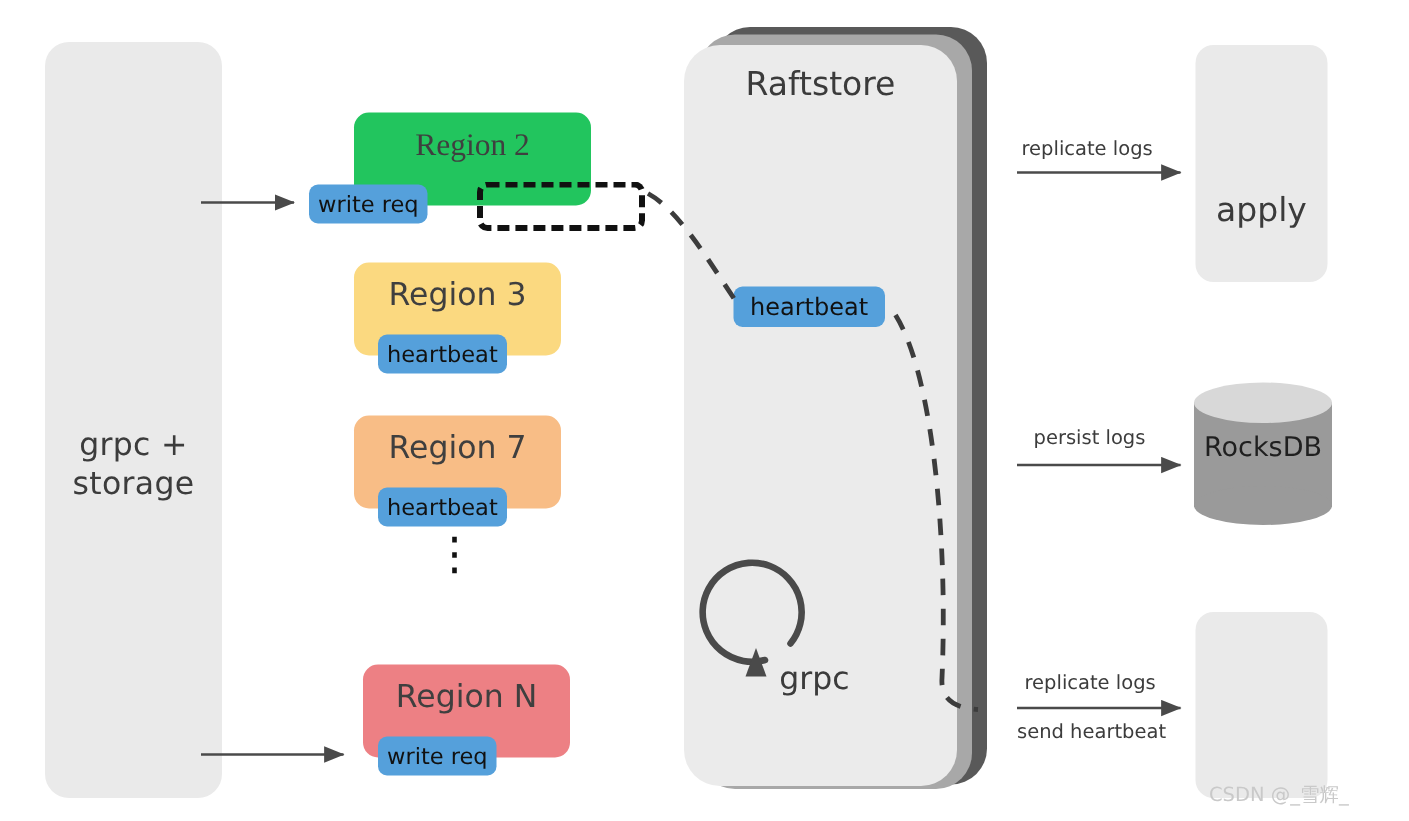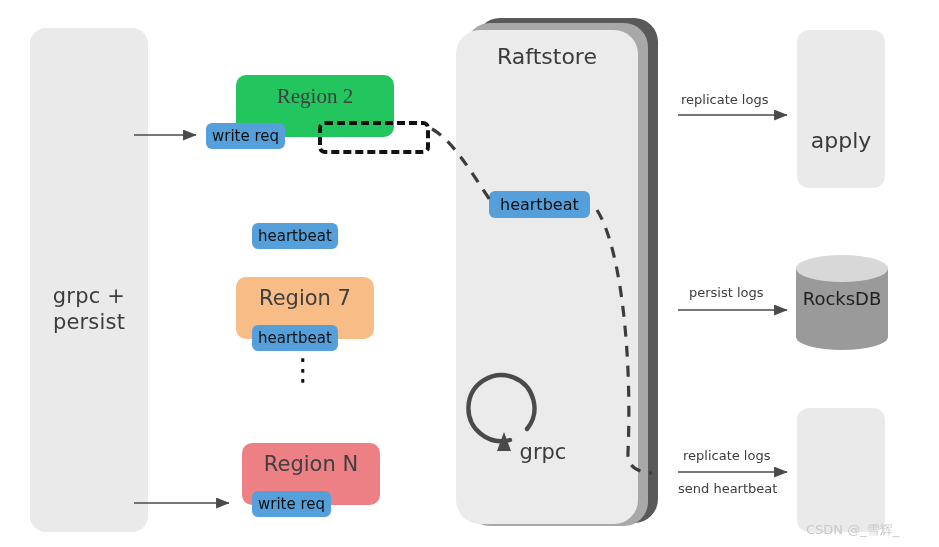--- a/index.html
+++ b/index.html
@@ -171,28 +171,31 @@
     pointer-events: none;
   }
 </style>
 </head>
 <body>
 
 <div id="canvas">
 
   <div class="abs gray-box" id="left-storage" style="background: rgb(234, 234, 234);">
     <div class="gray-box-label" id="left-storage-label">grpc +
-persist</div>
+storage</div>
   </div>
 
   <div class="abs region-card" id="region-card-0" style="left:236px; top:75px; width:158px; height:62px; background:#22c55e;font-family:Liberation Serif, serif;">
     <div class="region-title">Region 2</div>
   </div>
   <div class="abs region-tag" id="region-tag-0" style="left: 206px; top: 123px; background: rgb(85, 160, 219);">write req</div>
 
+  <div class="abs region-card" id="region-card-1" style="left:236px; top:175px; width:138px; height:62px; background:#fbd980;">
+    <div class="region-title">Region 3</div>
+  </div>
   <div class="abs region-tag" id="region-tag-1" style="left: 252px; top: 223px; background: rgb(85, 160, 219);">heartbeat</div>
 
   <div class="abs region-card" id="region-card-2" style="left:236px; top:277px; width:138px; height:62px; background:#f8bd86;">
     <div class="region-title">Region 7</div>
   </div>
   <div class="abs region-tag" id="region-tag-2" style="left: 252px; top: 325px; background: rgb(85, 160, 219);">heartbeat</div>
 
   <div class="abs region-card" id="region-card-3" style="left:224px; top:443px; width:138px; height:62px; background:#ed8084;margin-left:18px;">
     <div class="region-title">Region N</div>
   </div>

